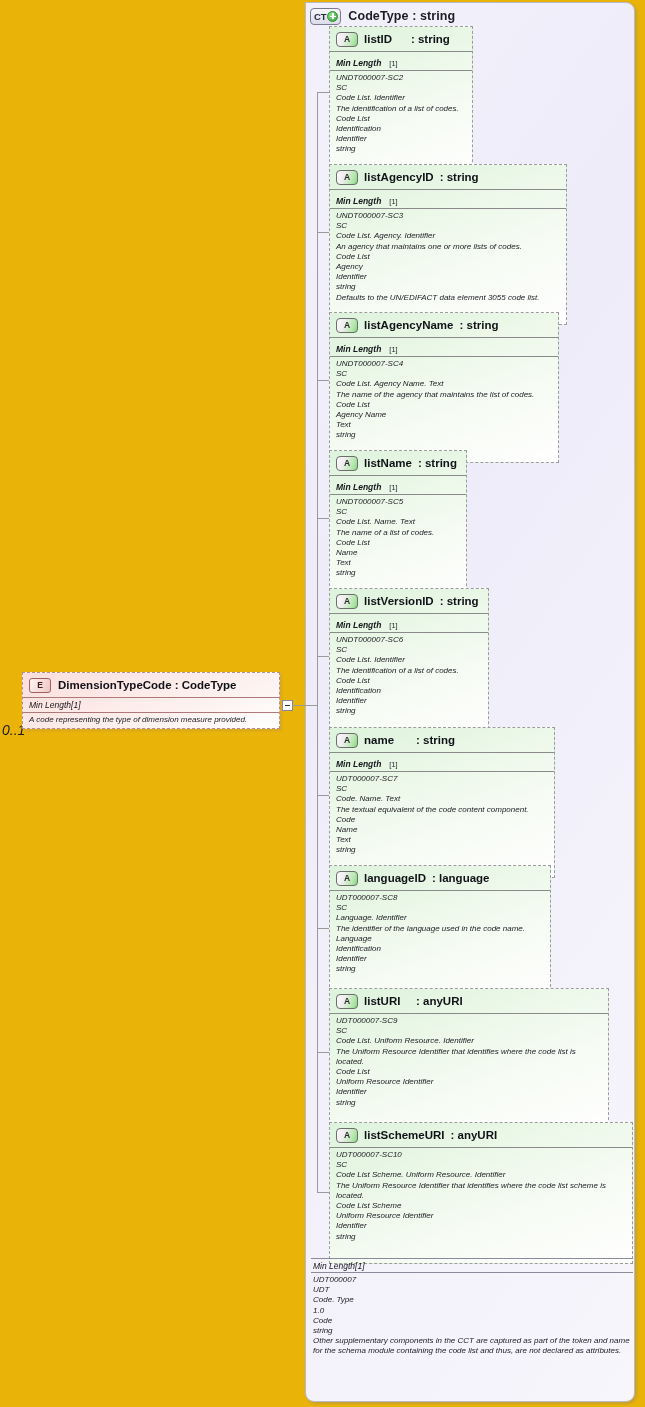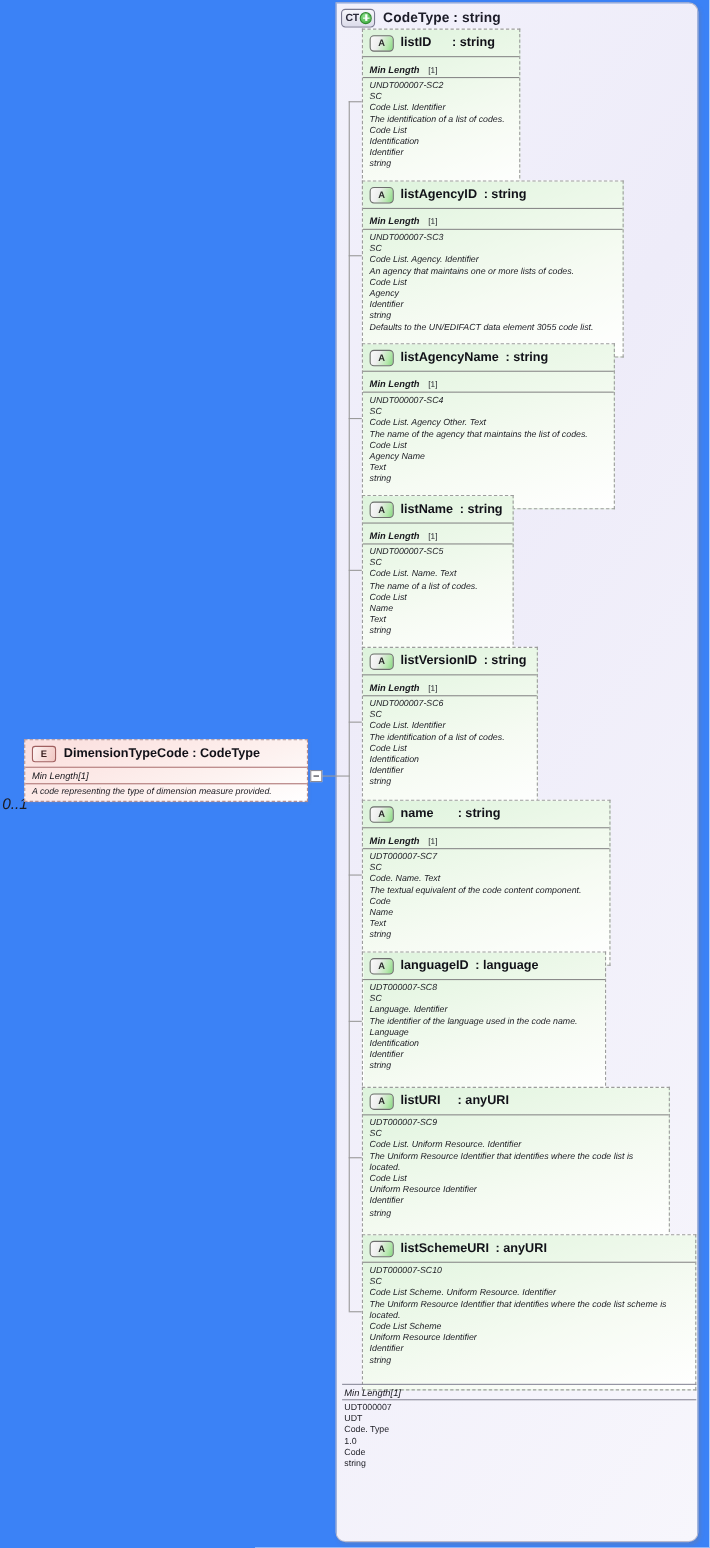--- a/index.html
+++ b/index.html
@@ -5,21 +5,21 @@
   html,body{margin:0;padding:0;background:#ffffff;}
   body{
     font-family:"Liberation Sans","DejaVu Sans",sans-serif;
     -webkit-font-smoothing:antialiased;
   }
   #canvas{
     position:relative;
     width:645px;
     height:1407px;
     overflow:hidden;
-    background:#3b82f6;
+    background:#eab308;
   }
 
   
   .ct-container{
     position:absolute;
     left:305px; top:2px;
     width:330px; height:1400px;
     border:1px solid #b9b9cc;
     border-radius:0 9px 9px 9px;
     background:linear-gradient(125deg,#f2f1fb 0%,#eeecf9 35%,#f7f6fc 100%);
@@ -175,21 +175,21 @@
     left:6px; right:6px;
     border-top:1px solid #8a8a9a;
     padding:2px 2px 2px 2px;
     font-size:8.5px;font-style:italic;color:#16161c;white-space:nowrap;
   }
   .ct-doc{
     position:absolute;
     left:6px; right:6px;
     border-top:1px solid #8a8a9a;
     padding:2px 2px 2px 2px;
-    font-size:8px;color:#1b1b22;line-height:10.2px;
+    font-size:8px;font-style:italic;color:#1b1b22;line-height:10.2px;
   }
 </style>
 </head>
 <body>
 
 <div id="canvas">
 
   <div class="ct-container">
     <div class="ct-header">
       <span class="ct-badge">
@@ -262,21 +262,21 @@
       <span class="a-badge">A</span>
       <span class="a-name">listAgencyName</span>
       <span class="a-type">: string</span>
     </div>
     <div class="facet-row">
       <span class="facet-label">Min Length</span><span class="facet-val">[1]</span>
     </div>
     <div class="doc-block">
       <div>UNDT000007-SC4</div>
       <div>SC</div>
-      <div>Code List. Agency Other. Text</div>
+      <div>Code List. Agency Name. Text</div>
       <div>The name of the agency that maintains the list of codes.</div>
       <div>Code List</div>
       <div>Agency Name</div>
       <div>Text</div>
       <div>string</div>
     </div>
   </div>
 
   <div class="attr-box" style="left:329px; top:450px; width:138px;">
     <div class="attr-head">
@@ -398,20 +398,21 @@
   <div class="ct-facet" style="top:1258px; left:311px; width:318px;">
     <span class="facet-label">Min Length</span><span class="facet-val">[1]</span>
   </div>
   <div class="ct-doc" style="top:1272px; left:311px; width:318px;">
     <div>UDT000007</div>
     <div>UDT</div>
     <div>Code. Type</div>
     <div>1.0</div>
     <div>Code</div>
     <div>string</div>
+    <div>Other supplementary components in the CCT are captured as part of the token and name for the schema module containing the code list and thus, are not declared as attributes.</div>
   </div>
 
   <span class="cardinality">0..1</span>
 
   <div class="elem-box">
     <div class="elem-head">
       <span class="e-badge">E</span>
       <span class="elem-title">DimensionTypeCode : CodeType</span>
     </div>
     <div class="elem-facet">

